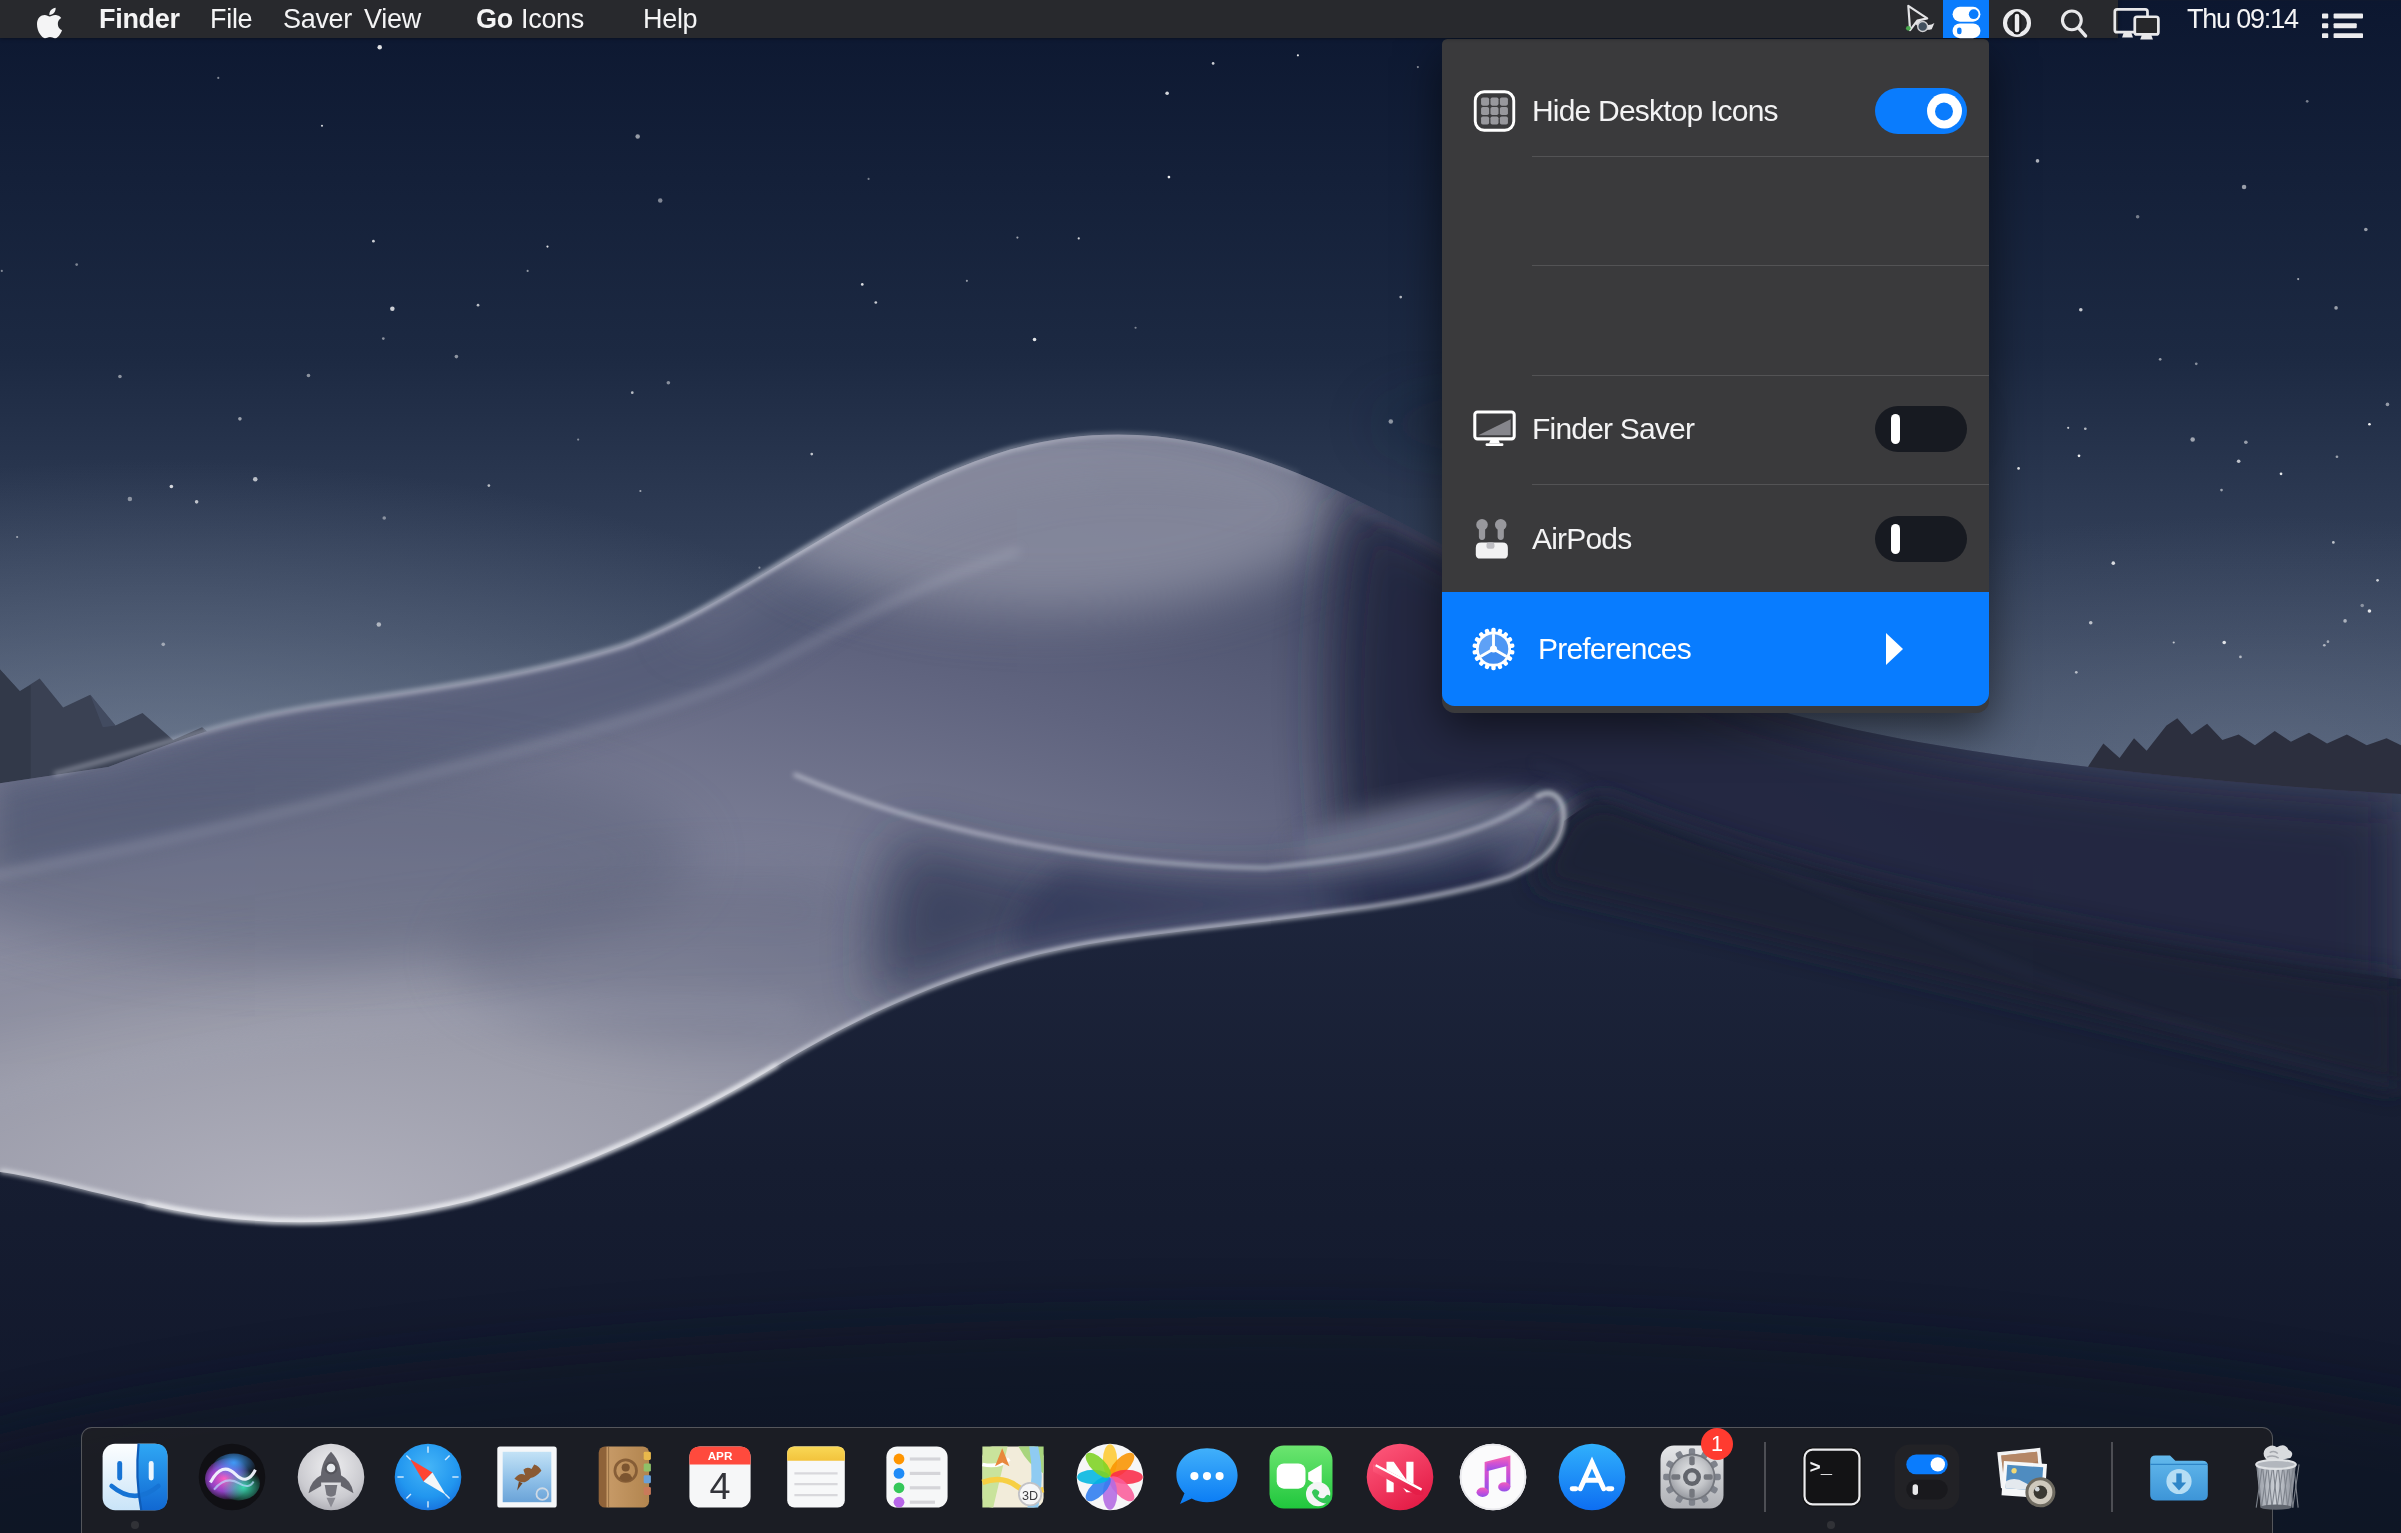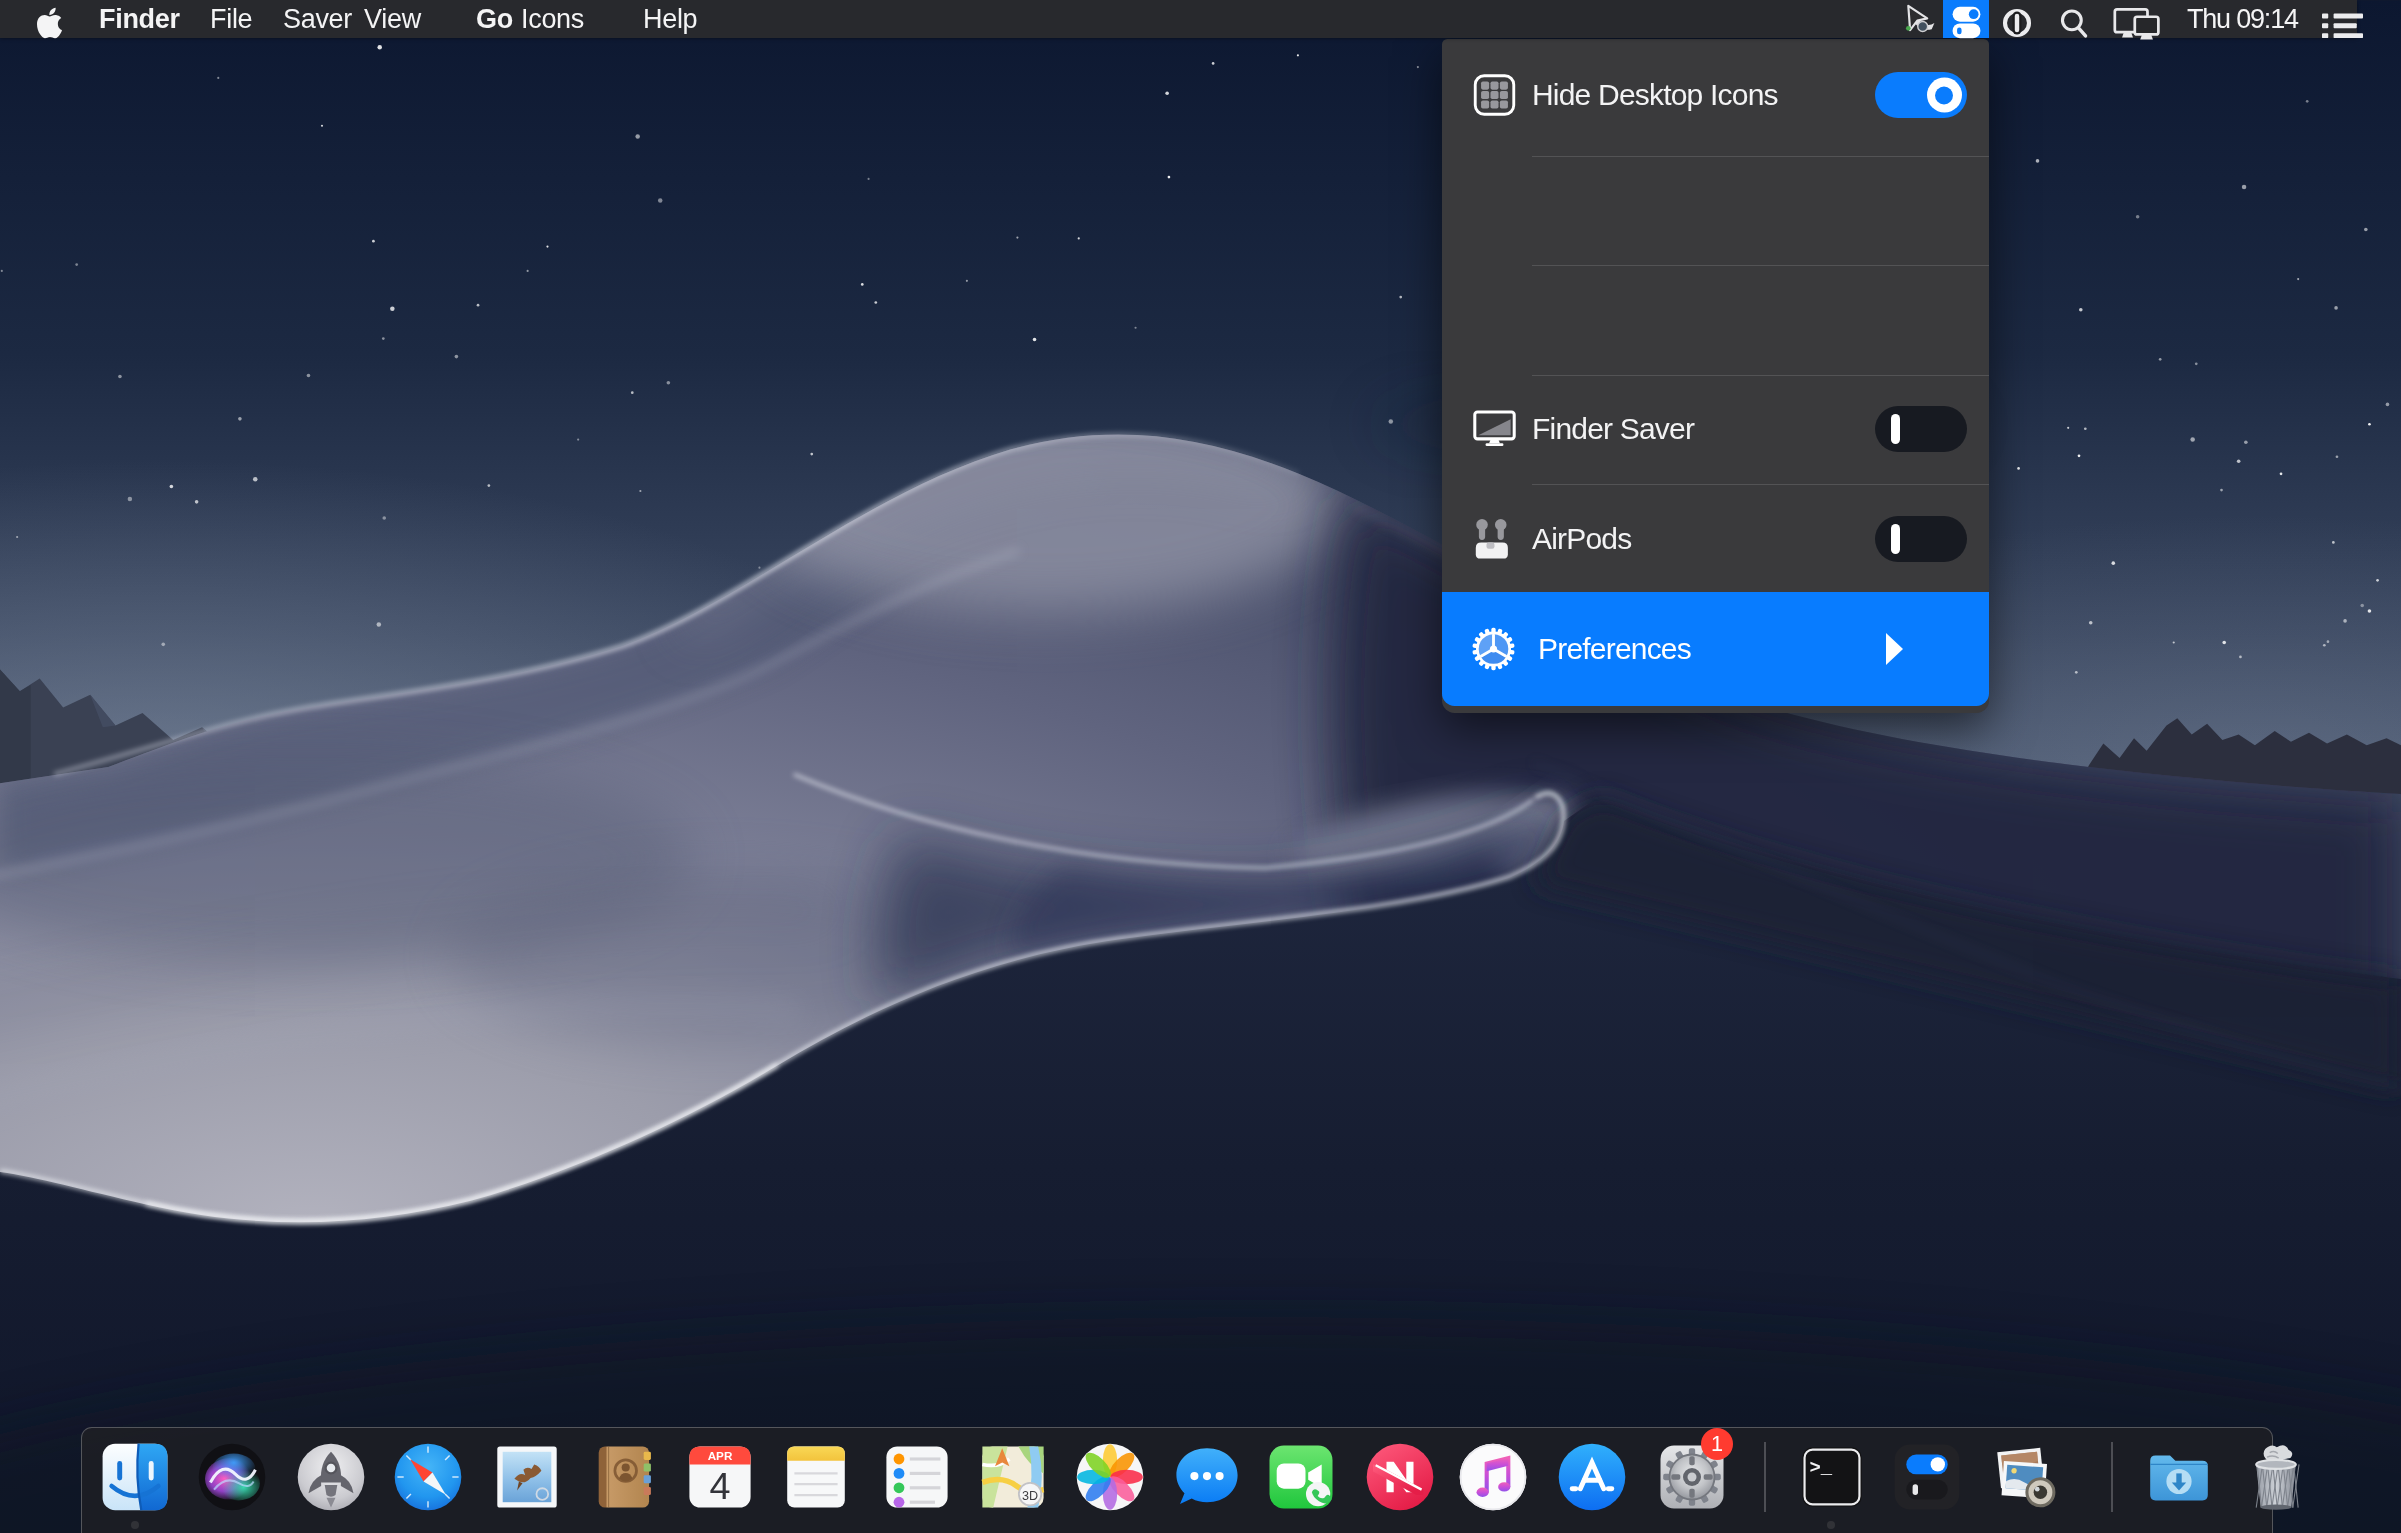--- a/index.html
+++ b/index.html
@@ -1,19 +1,19 @@
 <!DOCTYPE html>
 <html style="font-size:14.4px"><head>
 <meta charset="utf-8">
 <style>
 html,body{margin:0;padding:0;width:2401px;height:1534px;overflow:hidden;background:#141a2b;
 font-family:"Liberation Sans",sans-serif;}
 #wall{position:absolute;left:0;top:0;width:2401px;height:1534px;}
 
-#menubar{position:absolute;left:0;top:0;width:2357px;height:38px;background:rgba(41,42,45,0.97);z-index:30;box-shadow:0 0.9px 3.6px rgba(0,0,0,0.45);}
+#menubar{position:absolute;left:0;top:0;width:2082px;height:38px;background:rgba(41,42,45,0.97);z-index:30;box-shadow:0 0.9px 3.6px rgba(0,0,0,0.45);padding-left:36px;}
 .mi{position:absolute;top:0;height:38px;line-height:38px;color:#f4f4f5;font-size:27px;letter-spacing:-0.3px;white-space:nowrap;}
 
 #panel{position:absolute;left:1442px;top:39px;width:547px;height:674px;background:#3a3a3c;
 border-radius:5.4px 5.4px 12.6px 12.6px;z-index:20;box-shadow:0 16px 45px rgba(0,0,0,0.55);}
 .prow{position:absolute;left:0;width:547px;height:108px;}
 .plabel{position:absolute;left:90px;top:50%;transform:translateY(-50%);font-size:30px;letter-spacing:-0.8px;color:#f3f3f4;}
 .pdiv{position:absolute;left:90px;right:0;height:0.9px;background:rgba(255,255,255,0.13);}
 .tog{position:absolute;left:433px;top:50%;transform:translateY(-50%);width:92px;height:46px;border-radius:23.5px;}
 .tog.on{background:#0a7cfd;}
 .tog.off{background:#171a21;}
@@ -268,21 +268,21 @@
         <rect x="13" y="0" width="33" height="5.5" rx="1"></rect>
     <rect x="0" y="11" width="7" height="5.5" rx="1"></rect>
         <rect x="13" y="11" width="26" height="5.5" rx="1"></rect>
     <rect x="0" y="22" width="7" height="5.5" rx="1"></rect>
         <rect x="13" y="22" width="33" height="5.5" rx="1"></rect>
    </g>
  </svg>
 </div>
 
 <div id="panel">
- <div class="prow" style="top:2px;padding-left:44px;">
+ <div class="prow" style="top:18px;padding-left:44px;">
    <svg class="picon" width="43" height="43" viewBox="0 0 48 48">
      <rect x="2.5" y="2.5" width="43" height="43" rx="10" fill="none" stroke="#fff" stroke-width="3.2"></rect>
      <g fill="#98989d">
       <rect x="9" y="9" width="9" height="9" rx="2"></rect>
           <rect x="19.5" y="9" width="9" height="9" rx="2"></rect>
           <rect x="30" y="9" width="9" height="9" rx="2"></rect>
       <rect x="9" y="19.5" width="9" height="9" rx="2"></rect>
           <rect x="19.5" y="19.5" width="9" height="9" rx="2"></rect>
           <rect x="30" y="19.5" width="9" height="9" rx="2"></rect>
       <rect x="9" y="30" width="9" height="9" rx="2"></rect>

